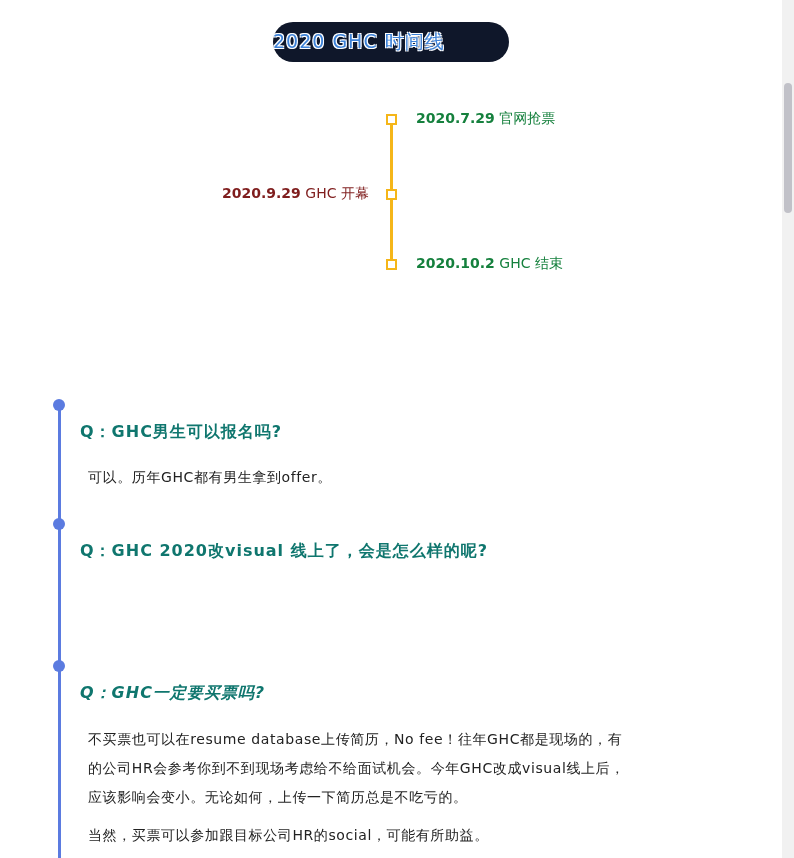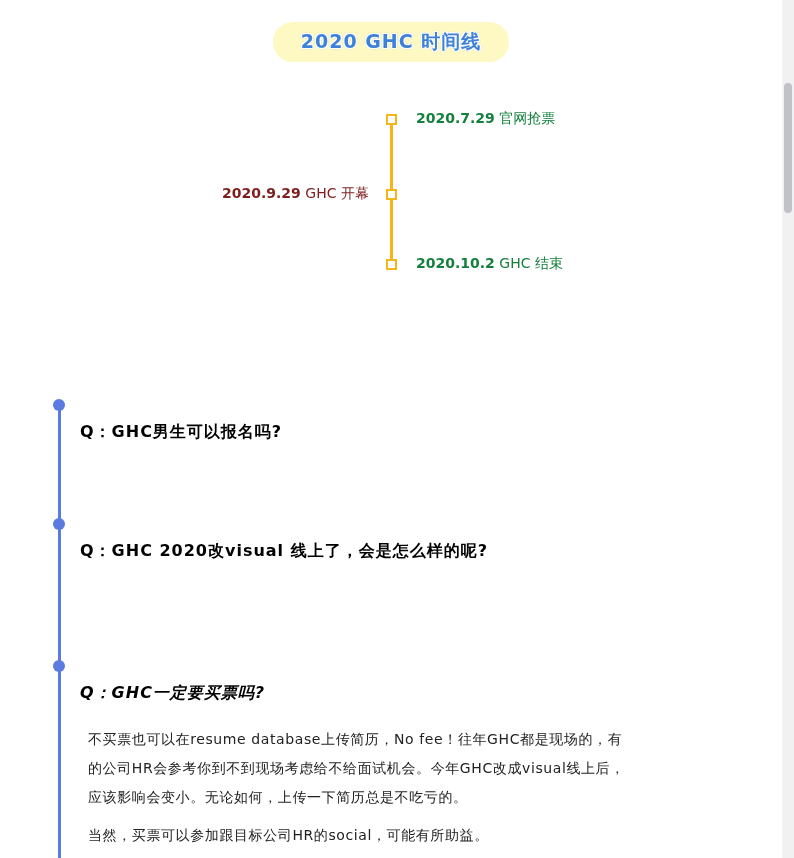--- a/index.html
+++ b/index.html
@@ -1,37 +1,37 @@
 <!DOCTYPE html>
 <html><head>
 <meta charset="utf-8">
 <style>
   html, body { margin:0; padding:0; background:#ffffff; }
   body { width:794px; height:858px; overflow:hidden; position:relative;
          font-family:"DejaVu Sans","Liberation Sans",sans-serif; color:#222; }
   .page { position:absolute; left:0; top:0; width:782px; height:858px; }
 
-  .pill { position:absolute; background:#fef9c3; border-radius:22px;
-          display:flex; align-items:center; justify-content:center;
-          font-weight:bold; color:#3d82d8; font-size:19px; letter-spacing:1px;
+  .pill { position:absolute; background:#0f172a; border-radius:22px;
+          display:flex; align-items:center; 
+          font-weight:normal; color:#3d82d8; font-size:19px; letter-spacing:1px;
           text-shadow: -1px -1px 0 #fff, 1px -1px 0 #fff, -1px 1px 0 #fff, 1px 1px 0 #fff,
                        0 0 2px #1c4f9c; }
   #pill-timeline { left:273px; top:22px; width:236px; height:40px; }
   #pill-faq { left:267px; top:323px; width:248px; height:40px; }
 
   .tl-line { position:absolute; left:390px; top:118px; width:3px; height:148px; background:#f5b619; }
   .tl-sq { position:absolute; width:7px; height:7px; border:2px solid #f5b619; background:#fff; }
   .tl-text { position:absolute; font-size:14px; white-space:nowrap; }
   .tl-text b { font-weight:bold; }
   .tl-right { color:#15803d; }
   .tl-left { color:#7f1d1d; }
 
   .faq-line { position:absolute; left:58px; top:405px; width:3px; height:460px; background:#5b7be0; }
   .faq-dot { position:absolute; width:12px; height:12px; border-radius:50%; background:#5b7be0; }
-  .q { position:absolute; left:80px; font-size:16px; font-weight:bold; color:#000000; letter-spacing:1px; white-space:nowrap; }
+  .q { position:absolute; left:80px; font-size:16px; font-weight:bold; color:#0f766e; letter-spacing:1px; white-space:nowrap; }
   .a { position:absolute; left:88px; width:540px; font-size:14px; line-height:29px; color:#222; letter-spacing:0.6px; }
 
   .scroll-track { position:absolute; left:782px; top:0; width:12px; height:858px; background:#f1f1f1; }
   .scroll-thumb { position:absolute; left:784px; top:83px; width:8px; height:130px; background:#c1c1c8; border-radius:4px; }
 </style>
 </head>
 <body>
 
 <div class="page">
 
@@ -57,20 +57,21 @@
     <span>GHC 结束</span>
   </div>
 
 
   <div class="faq-line"></div>
   <div class="faq-dot" style="left:53px;top:399px;"></div>
   <div class="faq-dot" style="left:53px;top:518px;"></div>
   <div class="faq-dot" style="left:53px;top:660px;"></div>
 
   <div class="q" style="top:422px;">Q：GHC男生可以报名吗?</div>
+  <div class="a" style="top:463px;">可以。历年GHC都有男生拿到offer。</div>
 
   <div class="q" style="top:541px;">Q：GHC 2020改visual 线上了，会是怎么样的呢?</div>
 
   <div class="q" style="top:683px;font-style:italic;">Q：GHC一定要买票吗?</div>
   <div class="a" style="top:725px;">不买票也可以在resume database上传简历，No fee！往年GHC都是现场的，有的公司HR会参考你到不到现场考虑给不给面试机会。今年GHC改成visual线上后，应该影响会变小。无论如何，上传一下简历总是不吃亏的。</div>
   <div class="a" style="top:821px;">当然，买票可以参加跟目标公司HR的social，可能有所助益。</div>
 </div>
 
 <div class="scroll-track"></div>
 <div class="scroll-thumb"></div>

